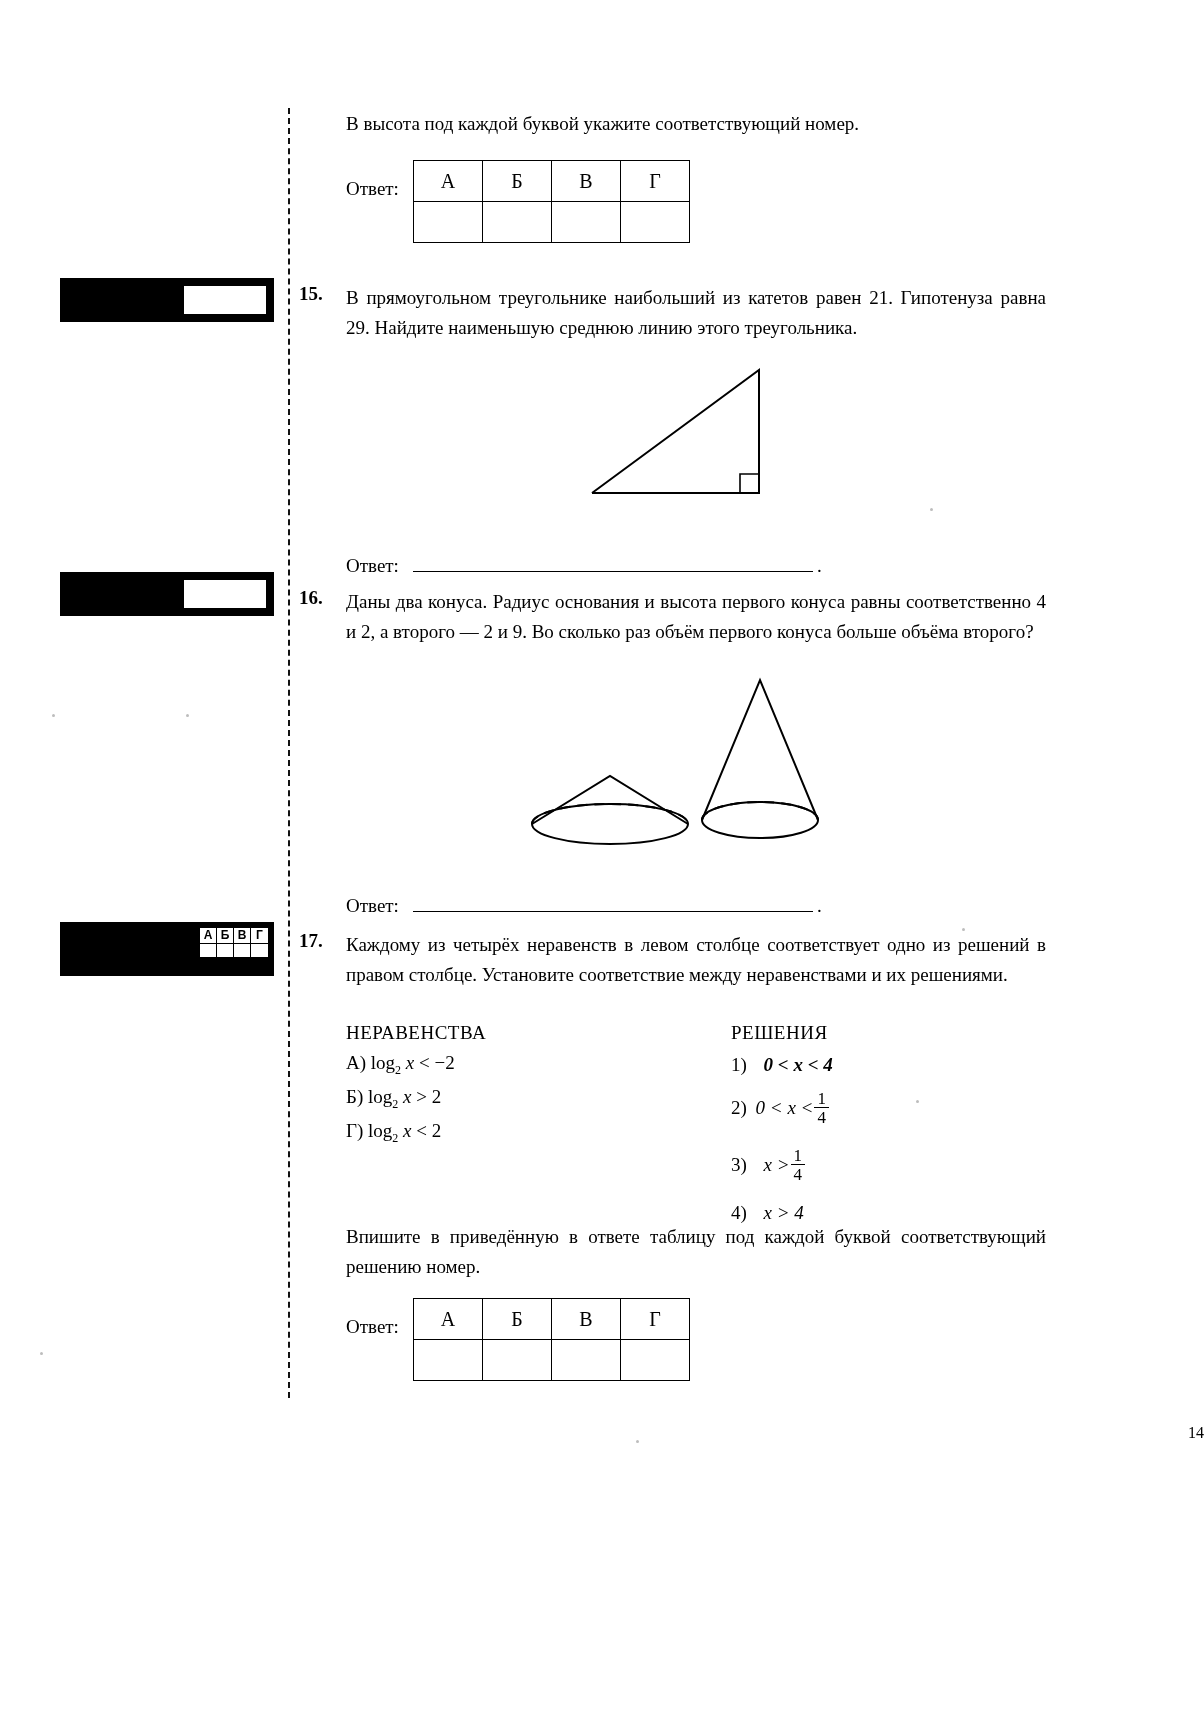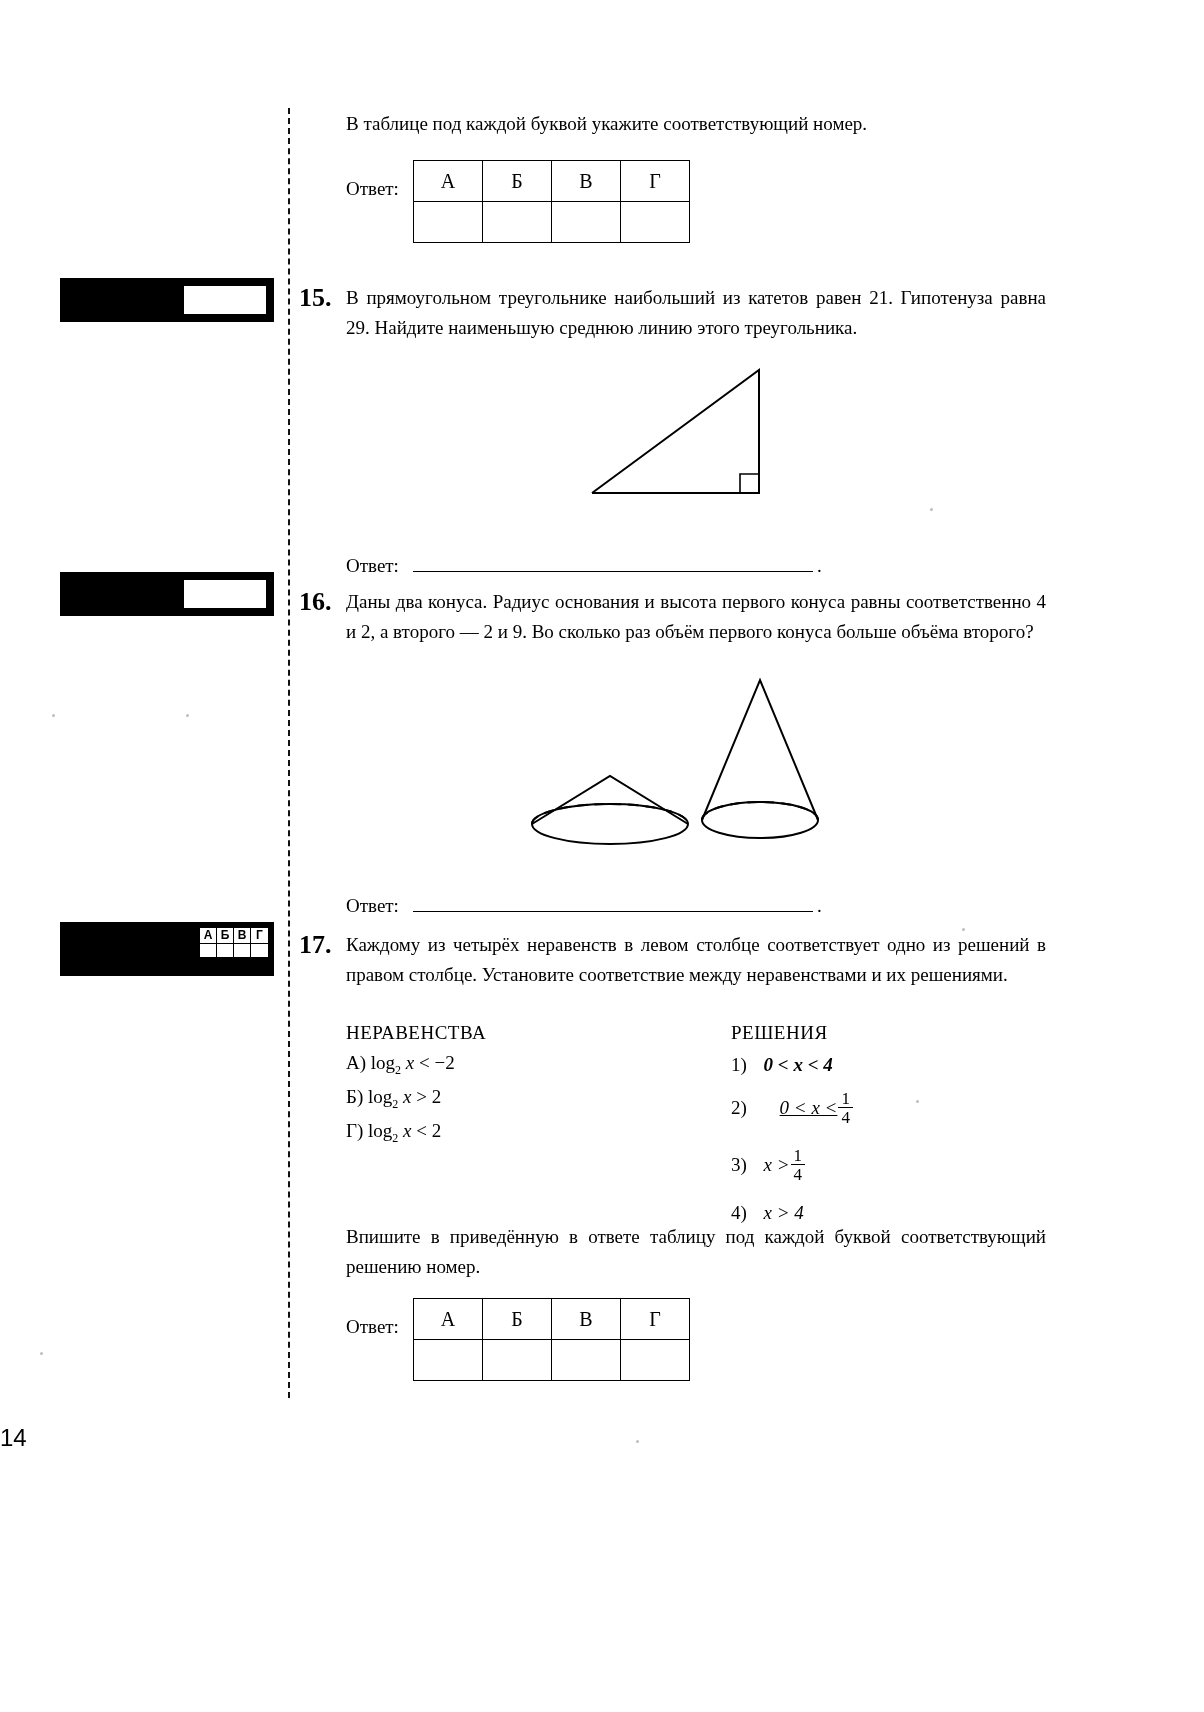--- a/index.html
+++ b/index.html
@@ -61,21 +61,21 @@
     font-weight: bold;
     background: #fff;
   }
   .marker-abvg .cell:last-child { border-right: none; }
   .marker-abvg .row.bottom .cell { height: 14px; border-top: 1px solid #000; }
 
   .qnum {
     position: absolute;
     font-family: "Liberation Serif", serif;
     font-weight: bold;
-    font-size: 26px;
+    font-size: 19px;
   }
 
   .intro {
     position: absolute;
     left: 346px;
     top: 113px;
     width: 700px;
     font-size: 19px;
   }
 
@@ -183,44 +183,44 @@
     font-size: 17px;
     line-height: 19px;
     padding: 0 3px;
   }
 
   .page-number {
     position: absolute;
     left: 0;
     right: 0;
     top: 1424px;
-    text-align: left;
-    font-size: 24px;
-    font-family: Liberation Sans, sans-serif;
+    text-align: right;
+    font-size: 16px;
+    font-family: Liberation Serif, serif;
   }
 
   .figure {
     position: absolute;
   }
 
   
   .speck {
     position: absolute;
     background: #bdbdbd;
     width: 3px;
     height: 3px;
     border-radius: 50%;
   }
 </style>
 </head>
 <body>
 
 <div class="dashed-rule"></div>
 
-<div class="intro">В таблице под каждой буквой укажите соответствующий номер.</div>
+<div class="intro">В высота под каждой буквой укажите соответствующий номер.</div>
 
 <div class="ans-table-wrap" style="left:346px; top:160px;">
   <div class="ans-label">Ответ:</div>
   <table class="ans">
     <tbody>
         <tr>
       <td>А</td>
       <td>Б</td>
       <td>В</td>
       <td>Г</td>
@@ -325,21 +325,21 @@
   </div>
 
   <div class="col-right">
     <div class="col-head">РЕШЕНИЯ</div>
     <div class="item" style="margin-top:10px;">
       <span>1)</span>
       <span class="math" style="margin-left:12px;font-weight:bold;">0 &lt; x &lt; 4</span>
     </div>
     <div class="item" style="margin-top:14px;">
       <span>2)</span>
-      <span class="math" style="margin-left:28px;text-decoration:underline;">0 &lt; x &lt;</span><span class="frac"><span class="num">1</span><span class="den">4</span></span>
+      <span class="math" style="margin-left:4px;">0 &lt; x &lt;</span><span class="frac"><span class="num">1</span><span class="den">4</span></span>
     </div>
     <div class="item" style="margin-top:20px;">
       <span>3)</span>
       <span class="math" style="margin-left:12px;">x &gt;</span><span class="frac"><span class="num">1</span><span class="den">4</span></span>
     </div>
     <div class="item" style="margin-top:18px;">
       <span>4)</span>
       <span class="math" style="margin-left:12px;">x &gt; 4</span>
     </div>
   </div>

